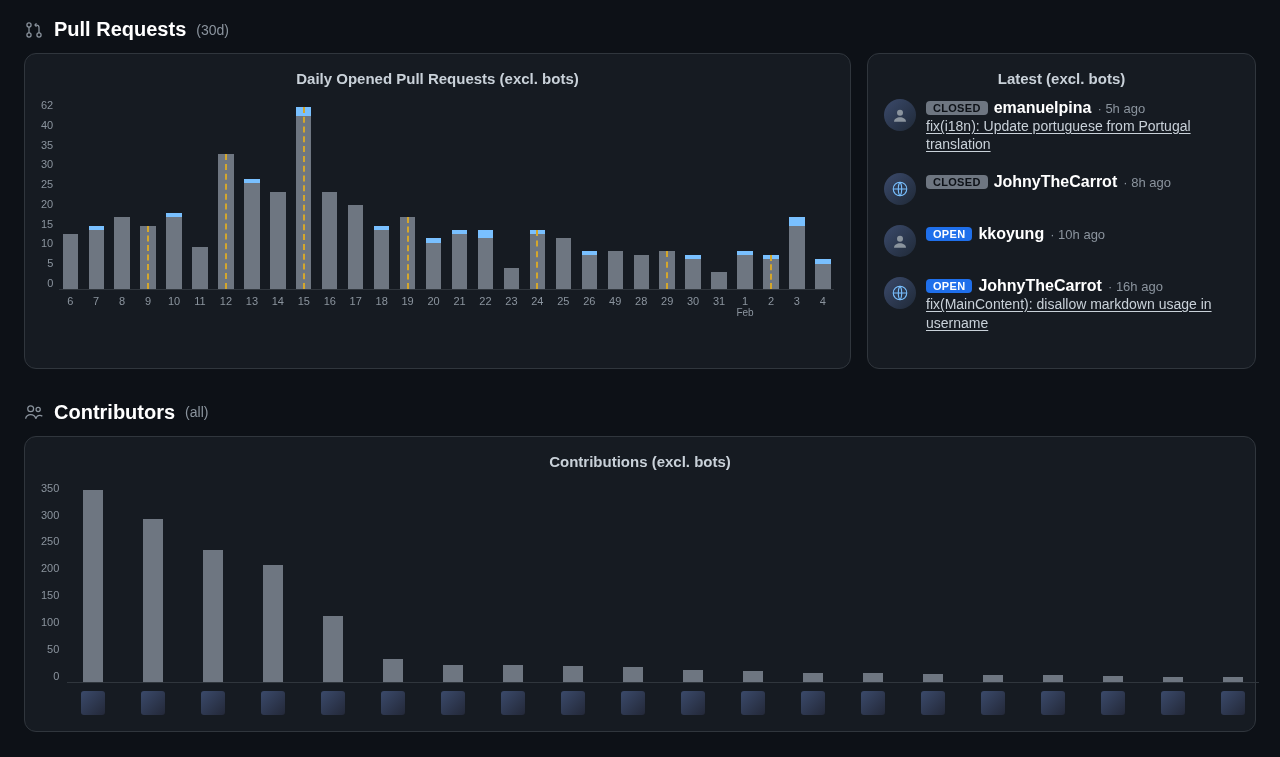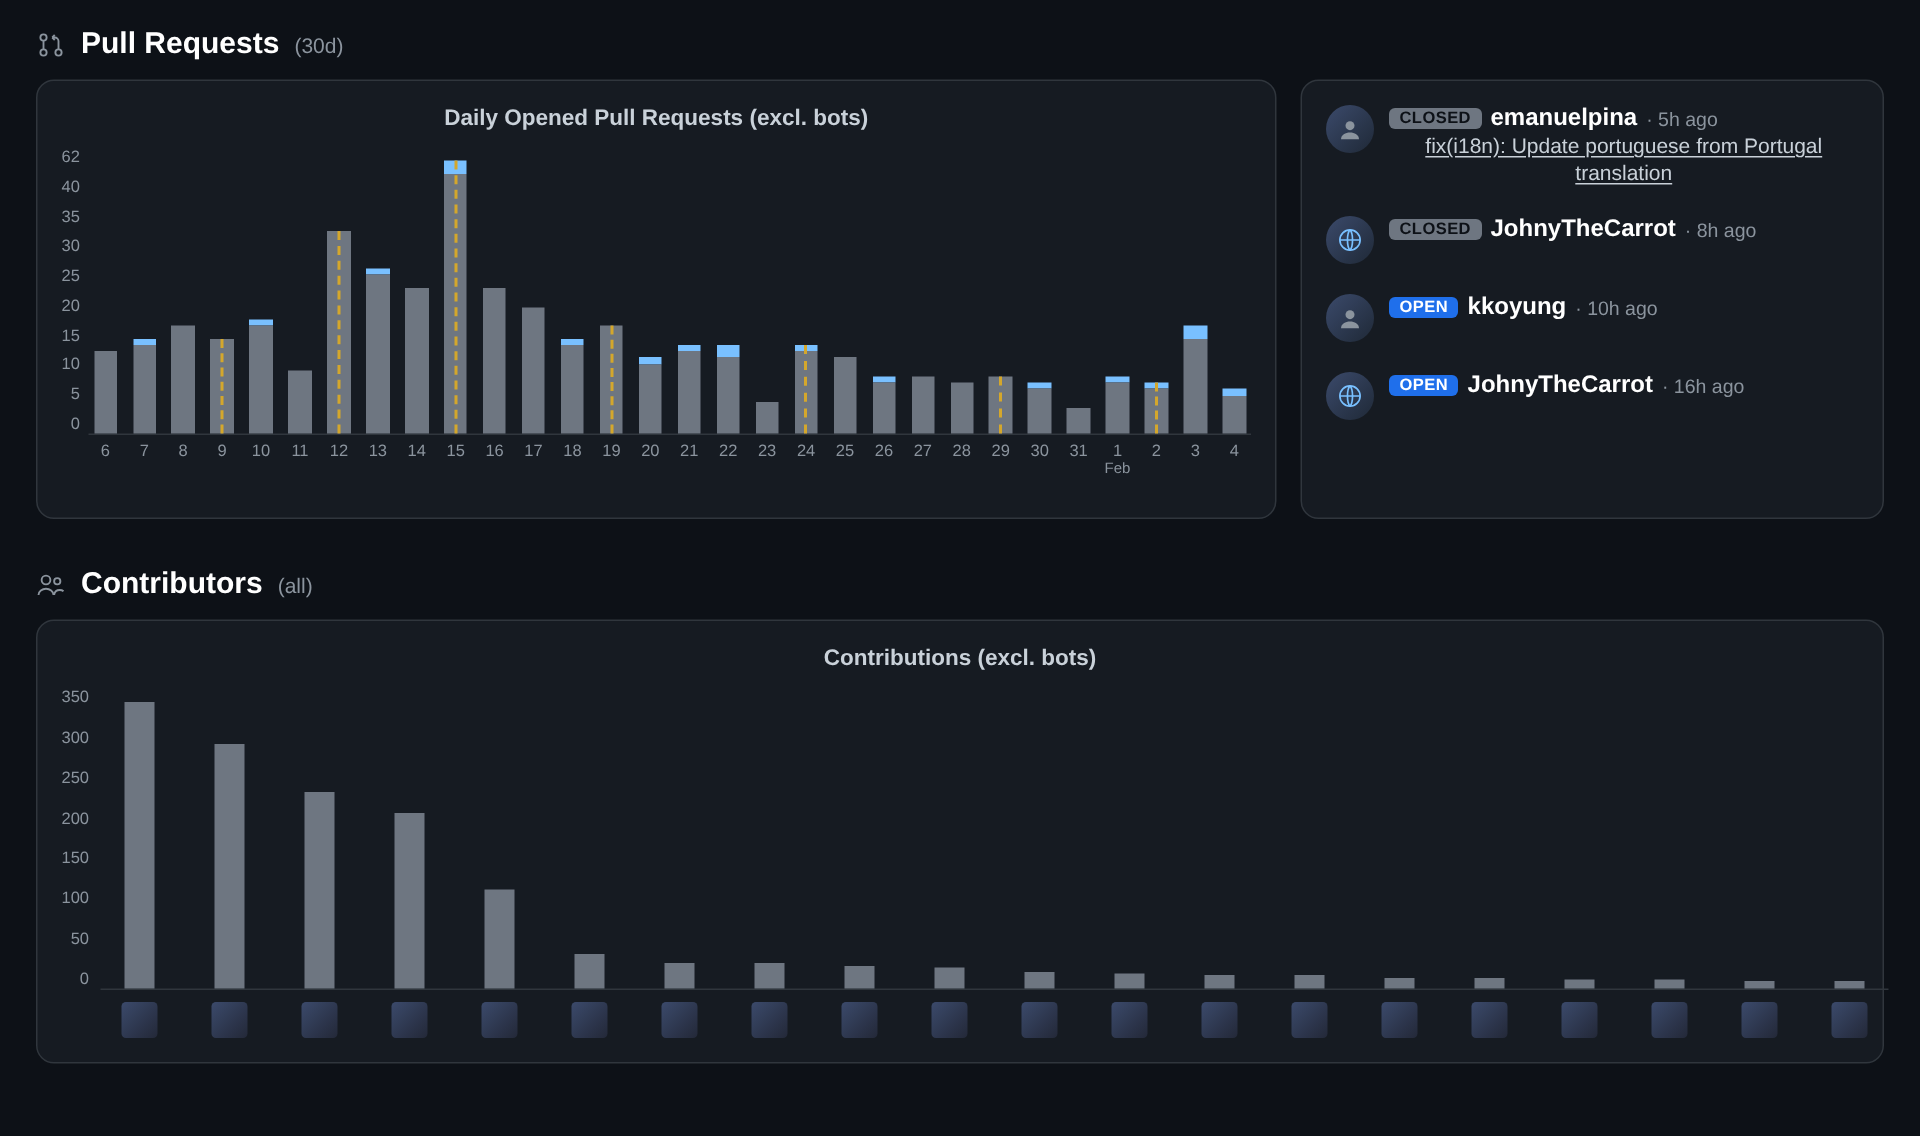--- a/index.html
+++ b/index.html
@@ -209,21 +209,21 @@
   }
   .time {
     color: var(--muted);
     font-size: 13px;
   }
   .pr-title {
     color: #8b949e;
     font-size: 14px;
     line-height: 1.3;
   }
-  .pr-title.underline { text-decoration: underline; text-underline-offset: 2px; color: #c9d1d9; text-align: center; }
+  .pr-title.underline { text-decoration: underline; text-underline-offset: 2px; color: #c9d1d9; }
   .contrib-bars {
     flex: 1;
     display: flex;
     align-items: flex-end;
     height: 200px;
     gap: 36px;
     padding: 0 14px;
     border-bottom: 1px solid var(--border);
   }
   .contrib-col {
@@ -499,21 +499,21 @@
             <div class="x-label">17</div>
             <div class="x-label">18</div>
             <div class="x-label">19</div>
             <div class="x-label">20</div>
             <div class="x-label">21</div>
             <div class="x-label">22</div>
             <div class="x-label">23</div>
             <div class="x-label">24</div>
             <div class="x-label">25</div>
             <div class="x-label">26</div>
-            <div class="x-label">27</div>
+            <div class="x-label">49</div>
             <div class="x-label">28</div>
             <div class="x-label">29</div>
             <div class="x-label">30</div>
             <div class="x-label">31</div>
             <div class="x-label">1</div>
             <div class="x-label">2</div>
             <div class="x-label">3</div>
             <div class="x-label">4</div>
           </div>
         <div class="x-sublabels" id="pr-xsublabels">
@@ -547,20 +547,21 @@
             <div class="x-sublabel"></div>
             <div class="x-sublabel"></div>
             <div class="x-sublabel"></div>
           </div>
 
       </div>
     </div>
   </div>
 
   <div class="panel latest-panel">
+    <div class="panel-title">Latest (excl. bots)</div>
     <div id="latest-list">
         <div class="pr-item">
           <div class="avatar">
             <svg viewBox="0 0 24 24" fill="#8b949e">
               <circle cx="12" cy="9" r="4"></circle>
               <path d="M4 21c0-4 4-6 8-6s8 2 8 6z"></path>
             </svg>
           </div>
           <div>
             <div class="pr-meta">
@@ -607,20 +608,21 @@
               <circle cx="12" cy="12" r="9"></circle>
               <path d="M3 12h18M12 3c3 3 3 15 0 18M12 3c-3 3-3 15 0 18"></path>
             </svg>
           </div>
           <div>
             <div class="pr-meta">
               <span class="badge badge-open">OPEN</span>
               <span class="author">JohnyTheCarrot</span>
               <span class="time">· 16h ago</span>
             </div>
+            <div class="pr-title underline">fix(MainContent): disallow markdown usage in username</div>
           </div>
         </div>
       </div>
   </div>
 </div>
 
 <div class="section-header" style="margin-top:32px">
   <span class="icon">
     <svg viewBox="0 0 24 24">
         <circle cx="8" cy="8" r="3.5"></circle>

